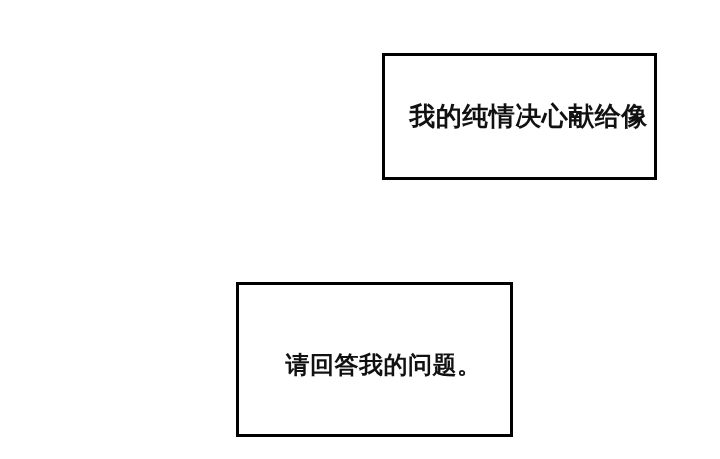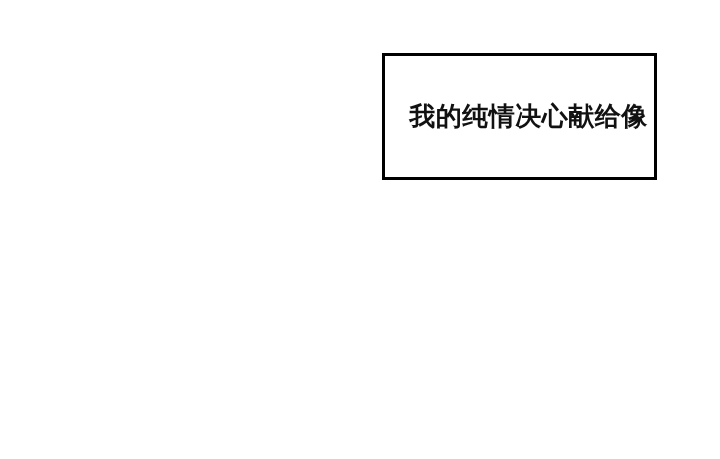--- a/index.html
+++ b/index.html
@@ -54,14 +54,17 @@
 </style>
 </head>
 <body>
 
 <div class="canvas">
 
   <div class="textbox box-top">
     <div class="line">我的纯情决心献给像</div>
   </div>
 
+  <div class="textbox box-bottom">
+    <div class="line">请回答我的问题。</div>
+  </div>
 
 </div>
 
 </body></html>

